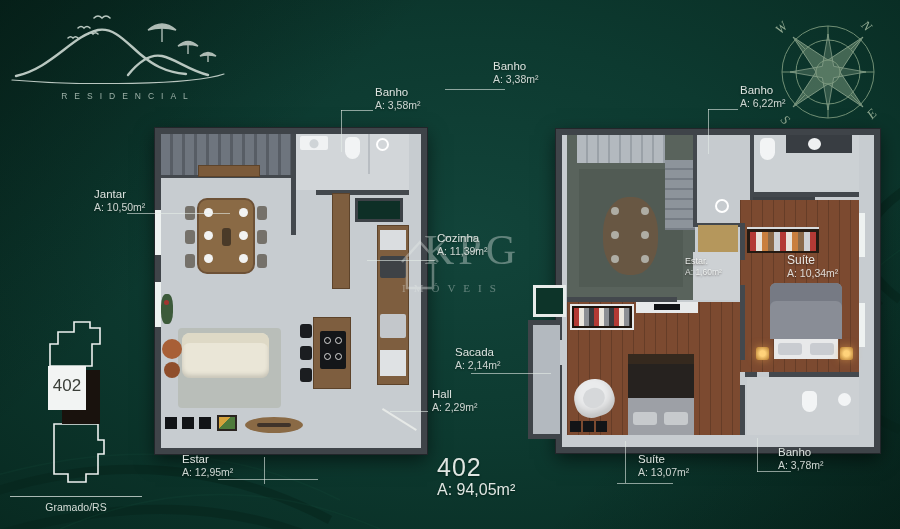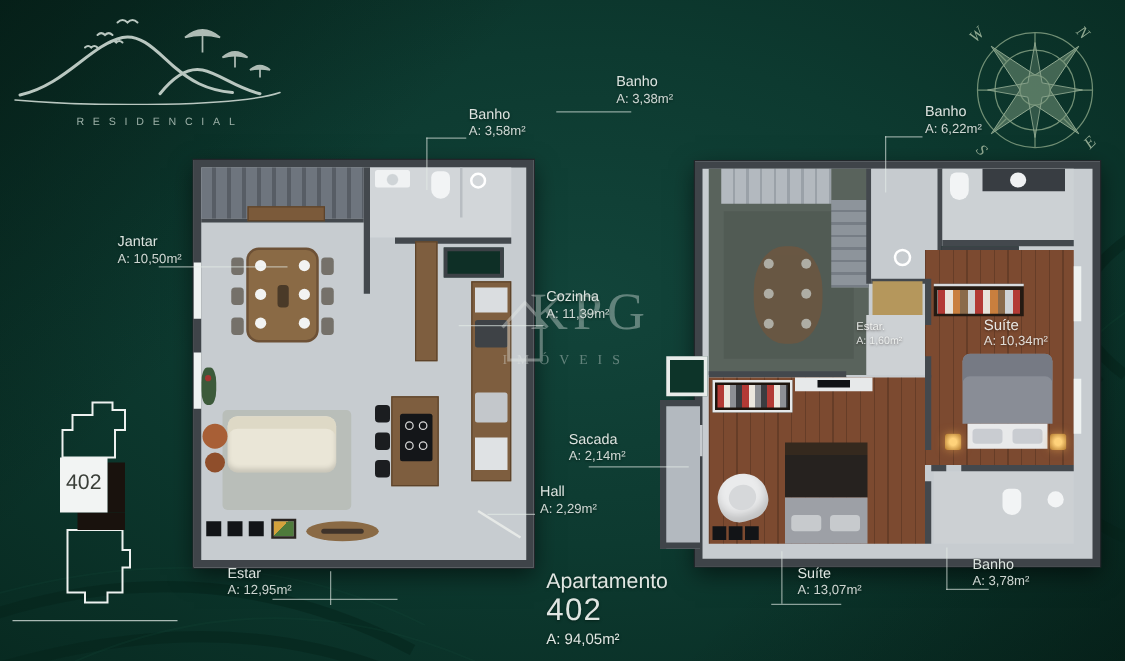--- a/index.html
+++ b/index.html
@@ -34,21 +34,21 @@
         font-size:13px;color:#8fa890;}
   
   #wm{position:absolute;left:398px;top:228px;width:150px;opacity:.38;color:#e7ece9;}
   #wm .kpg{position:absolute;left:26px;top:-2px;font-family:"Liberation Serif",serif;
            font-size:42px;letter-spacing:4px;}
   #wm .imv{position:absolute;left:4px;top:54px;font-size:11px;letter-spacing:8px;font-family:Liberation Serif, serif;}
   
   #apt{position:absolute;left:437px;top:454px;color:#e0e6e2;text-shadow:0 1px 2px rgba(0,20,14,.6);}
   #apt .l1{font-size:17px;line-height:21px;}
   #apt .l2{font-size:25px;line-height:27px;letter-spacing:1px;}
-  #apt .l3{font-size:12px;line-height:18px;}
+  #apt .l3{font-size:16px;line-height:18px;}
   
   #kp-unit{position:absolute;left:48px;top:376px;width:38px;text-align:center;
            font-size:17px;color:#3a3e38;}
   #addr{position:absolute;left:0px;top:501px;width:152px;text-align:center;
         font-size:10.5px;line-height:13px;color:#d6ddd8;}
   #addr-line{position:absolute;left:10px;top:496px;width:132px;height:1px;
         background:rgba(223,232,228,.75);}
 </style>
 </head>
 <body>
@@ -350,32 +350,32 @@
   <div class="lbl" style="left:638px;top:453px;">
     <div class="nm">Suíte</div>
     <div class="ar">A: 13,07m²</div>
   </div>
   <div class="lbl" style="left:778px;top:446px;">
     <div class="nm">Banho</div>
     <div class="ar">A: 3,78m²</div>
   </div>
 
   <div id="apt">
-    <div class="l1">Apartamento</div>
     <div class="l2">402</div>
     <div class="l3">A: 94,05m²</div>
   </div>
 
   <svg width="120" height="186" viewBox="0 0 120 186" style="position:absolute;left:28px;top:314px;">
     <g stroke="#edf1ef" stroke-width="1.6" fill="none">
       <path d="M30,18 L46,18 L46,8 L62,8 L62,14 L72,14 L72,30 L64,30 L64,52 L22,52 L22,30 L30,30 Z"></path>
       <path d="M26,110 L70,110 L70,126 L76,126 L76,140 L70,140 L70,160 L58,160 L58,168 L40,168 L40,160 L26,160 Z"></path>
     </g>
     <rect x="58" y="56" width="14" height="40" fill="#19120d"></rect>
     <rect x="34" y="96" width="38" height="14" fill="#19120d"></rect>
     <rect x="20" y="52" width="38" height="44" fill="#f2f4f3"></rect>
   </svg>
   <div id="kp-unit">402</div>
   <div id="addr-line"></div>
   <div id="addr">
+    <div>Gramado/RS</div>
   </div>
 
 </div>
 
 </body></html>

